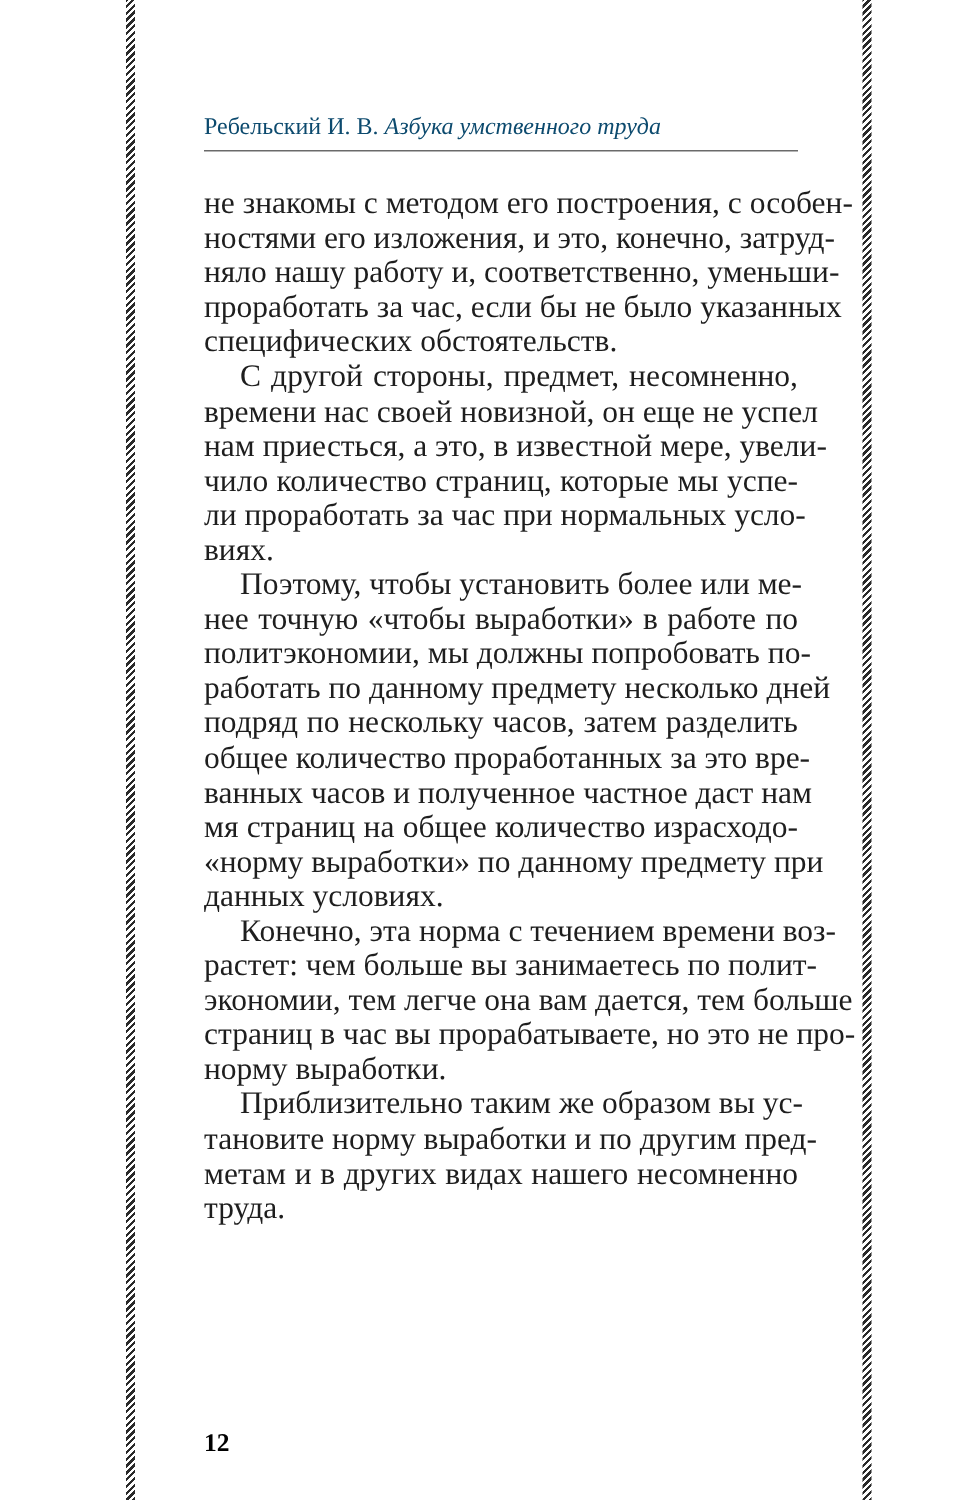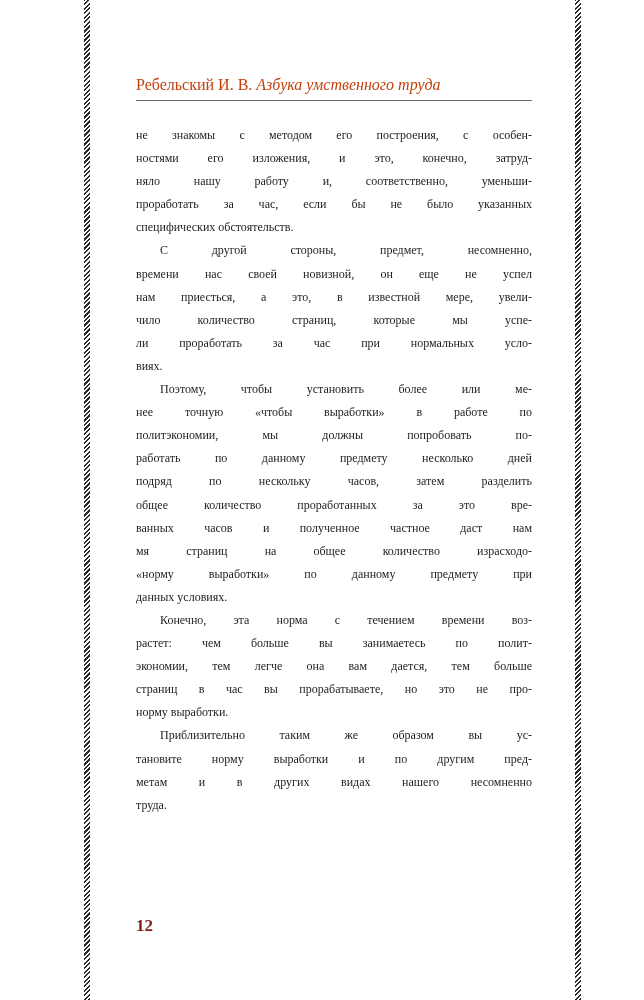--- a/index.html
+++ b/index.html
@@ -29,41 +29,41 @@
     .hatch.left { left: 84px; }
     .hatch.right { left: 575px; }
 
     .running-head {
       position: absolute;
       left: 136px;
       top: 75px;
       width: 396px;
       font-family: "Liberation Serif", "DejaVu Serif", serif;
       font-size: 16px;
-      color: #c2410c;
+      color: #0c4a6e;
       white-space: nowrap;
       line-height: 20px;
     }
     .running-head .title { font-style: italic; }
     .rule {
       position: absolute;
       left: 136px;
       top: 100px;
       width: 396px;
       height: 0;
       border-top: 1px solid #6a6a6a;
     }
 
     .body-text {
       position: absolute;
       left: 136px;
       top: 124px;
       width: 396px;
       font-family: "Liberation Serif", "DejaVu Serif", serif;
-      font-size: 12px;
+      font-size: 21px;
       line-height: 23.1px;
       color: #1e1e1e;
       text-align: justify;
       hyphens: manual;
     }
     .body-text .line {
       display: block;
       text-align: justify;
       text-align-last: justify;
       white-space: nowrap;
@@ -72,25 +72,25 @@
     .body-text .line.last {
       text-align-last: left;
     }
     .body-text .line.indent {
       padding-left: 24px;
     }
 
     .folio {
       position: absolute;
       left: 136px;
-      top: 916px;
+      top: 952px;
       font-family: "Liberation Serif", "DejaVu Serif", serif;
       font-weight: bold;
       font-size: 17px;
-      color: #7f1d1d;
+      color: #000000;
       text-align: center;
     }
   </style>
 </head>
 <body>
 
 <div class="hatch left"></div>
 <div class="hatch right"></div>
 
 <div class="running-head">

